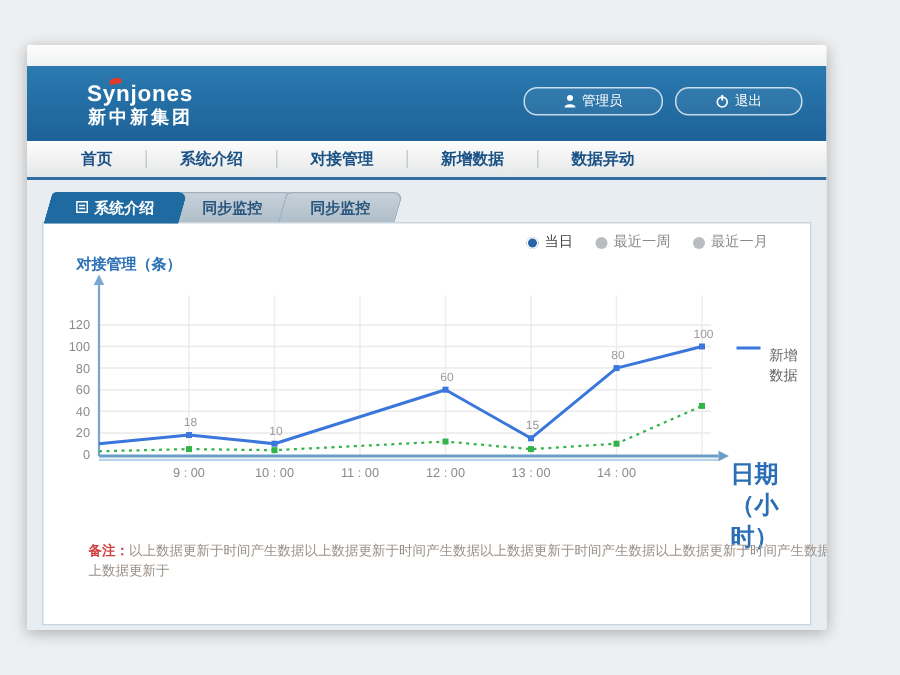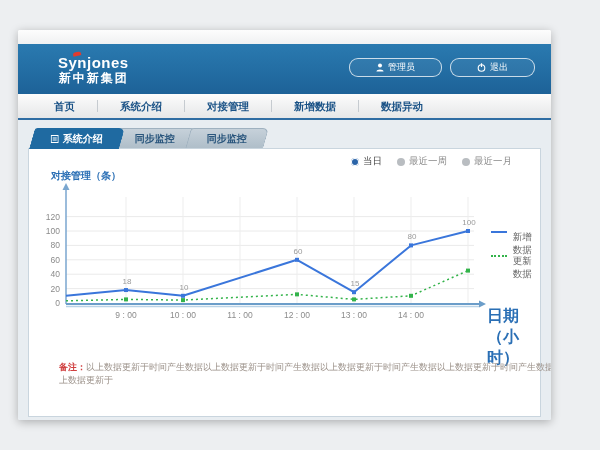--- a/index.html
+++ b/index.html
@@ -214,24 +214,20 @@
           <rect x="437" y="119.6" width="4" height="4" fill="#33b34a"></rect>
         </svg>
 
       <div class="xlabel">日期（小时）</div>
 
       <div class="series-legend">
         <div class="legend-row">
           <span class="swatch solid"></span>
           <span class="legend-label">新增数据</span>
         </div>
-        <div class="legend-row">
-          <span class="swatch dotted"></span>
-          <span class="legend-label">更新数据</span>
-        </div>
       </div>
 
       <div class="note">
         <span class="note-label">备注：</span><span class="note-text">以上数据更新于时间产生数据以上数据更新于时间产生数据以上数据更新于时间产生数据以上数据更新于时间产生数据以上数据更新于</span>
       </div>
     </div>
   </div>
 </div>
 
 </body></html>

